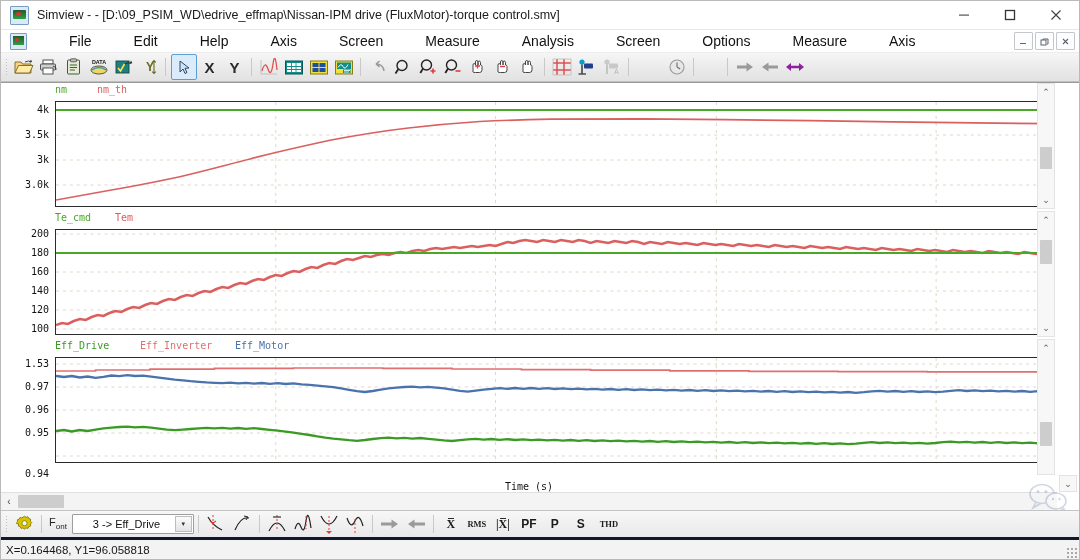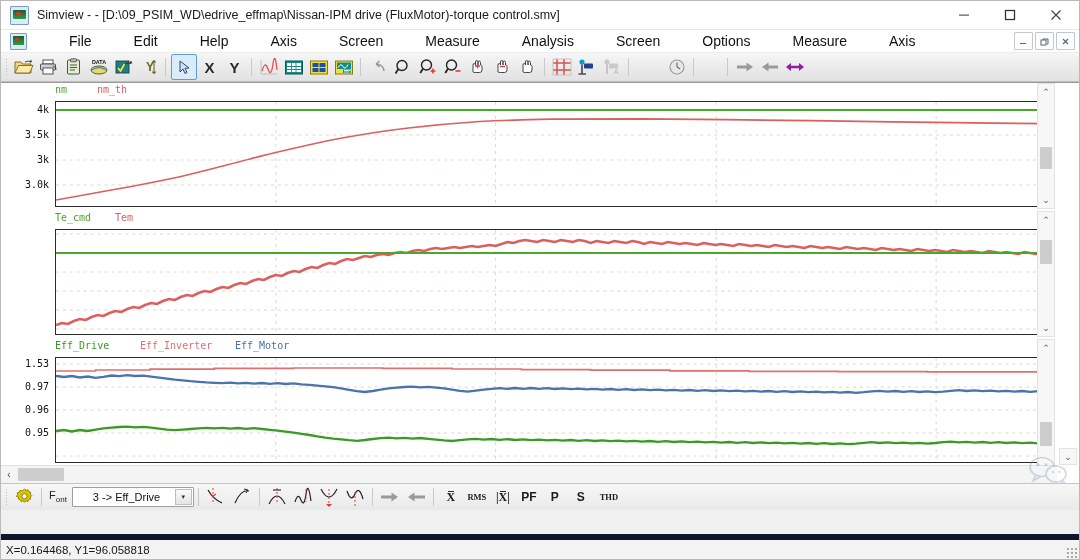--- a/index.html
+++ b/index.html
@@ -186,21 +186,21 @@
   .bm-btn{
     width:26px;height:22px;display:flex;align-items:center;justify-content:center;
     flex:0 0 auto;position:relative;
   }
   .bm-txt{font-size:12px;font-weight:bold;color:#1b1b1b;font-family:"Liberation Serif",serif;}
   .bm-txt.sm{font-size:8.5px;font-weight:bold;}
 
   
   .statusbar{
     height:19px;flex:0 0 19px;background:#f3f3f3;
-    display:flex;align-items:center;border-top:6px solid #0f172a;position:relative;margin-top:24px;
+    display:flex;align-items:center;border-top:3px solid #0f172a;position:relative;
   }
   .status-text{font-size:11.5px;color:#171717;padding-left:5px;white-space:nowrap;}
   .resize-grip{
     position:absolute;right:2px;bottom:1px;width:12px;height:12px;
     background-image:radial-gradient(#a8a8a8 1px,transparent 1.2px);
     background-size:4px 4px;background-position:1px 1px;
   }
 </style>
 </head>
 <body>
@@ -521,20 +521,28 @@
           <div class="sb-thumb" style="top:63px;height:22px"></div>
           <div class="sb-arrow" style="position:absolute;bottom:0;left:0;right:0">⌄</div>
         </div>
       </div>
 
       <div class="pane" style="top:128px;height:128px">
         <div class="legend" style="left:54px;top:1px">
           <span style="color:#4aa828;width:60px">Te_cmd</span>
           <span style="color:#d9605f">Tem</span>
         </div>
+        <div class="ylabels" style="top:18px;height:104px">
+          <div class="ylab" style="top:4px">200</div>
+          <div class="ylab" style="top:23px">180</div>
+          <div class="ylab" style="top:42px">160</div>
+          <div class="ylab" style="top:61px">140</div>
+          <div class="ylab" style="top:80px">120</div>
+          <div class="ylab" style="top:99px">100</div>
+        </div>
         <div class="plotbox" style="top:18px;height:104px">
           <svg width="100%" height="100%" viewBox="0 0 1000 104" preserveAspectRatio="none">
             <g stroke="#e0d8c8" stroke-width="1" stroke-dasharray="3,4">
               <line x1="0" y1="4" x2="1000" y2="4"></line>
               <line x1="0" y1="23" x2="1000" y2="23"></line>
               <line x1="0" y1="42" x2="1000" y2="42"></line>
               <line x1="0" y1="61" x2="1000" y2="61"></line>
               <line x1="0" y1="80" x2="1000" y2="80"></line>
               <line x1="0" y1="99" x2="1000" y2="99"></line>
               <line x1="222" y1="0" x2="222" y2="104"></line>

